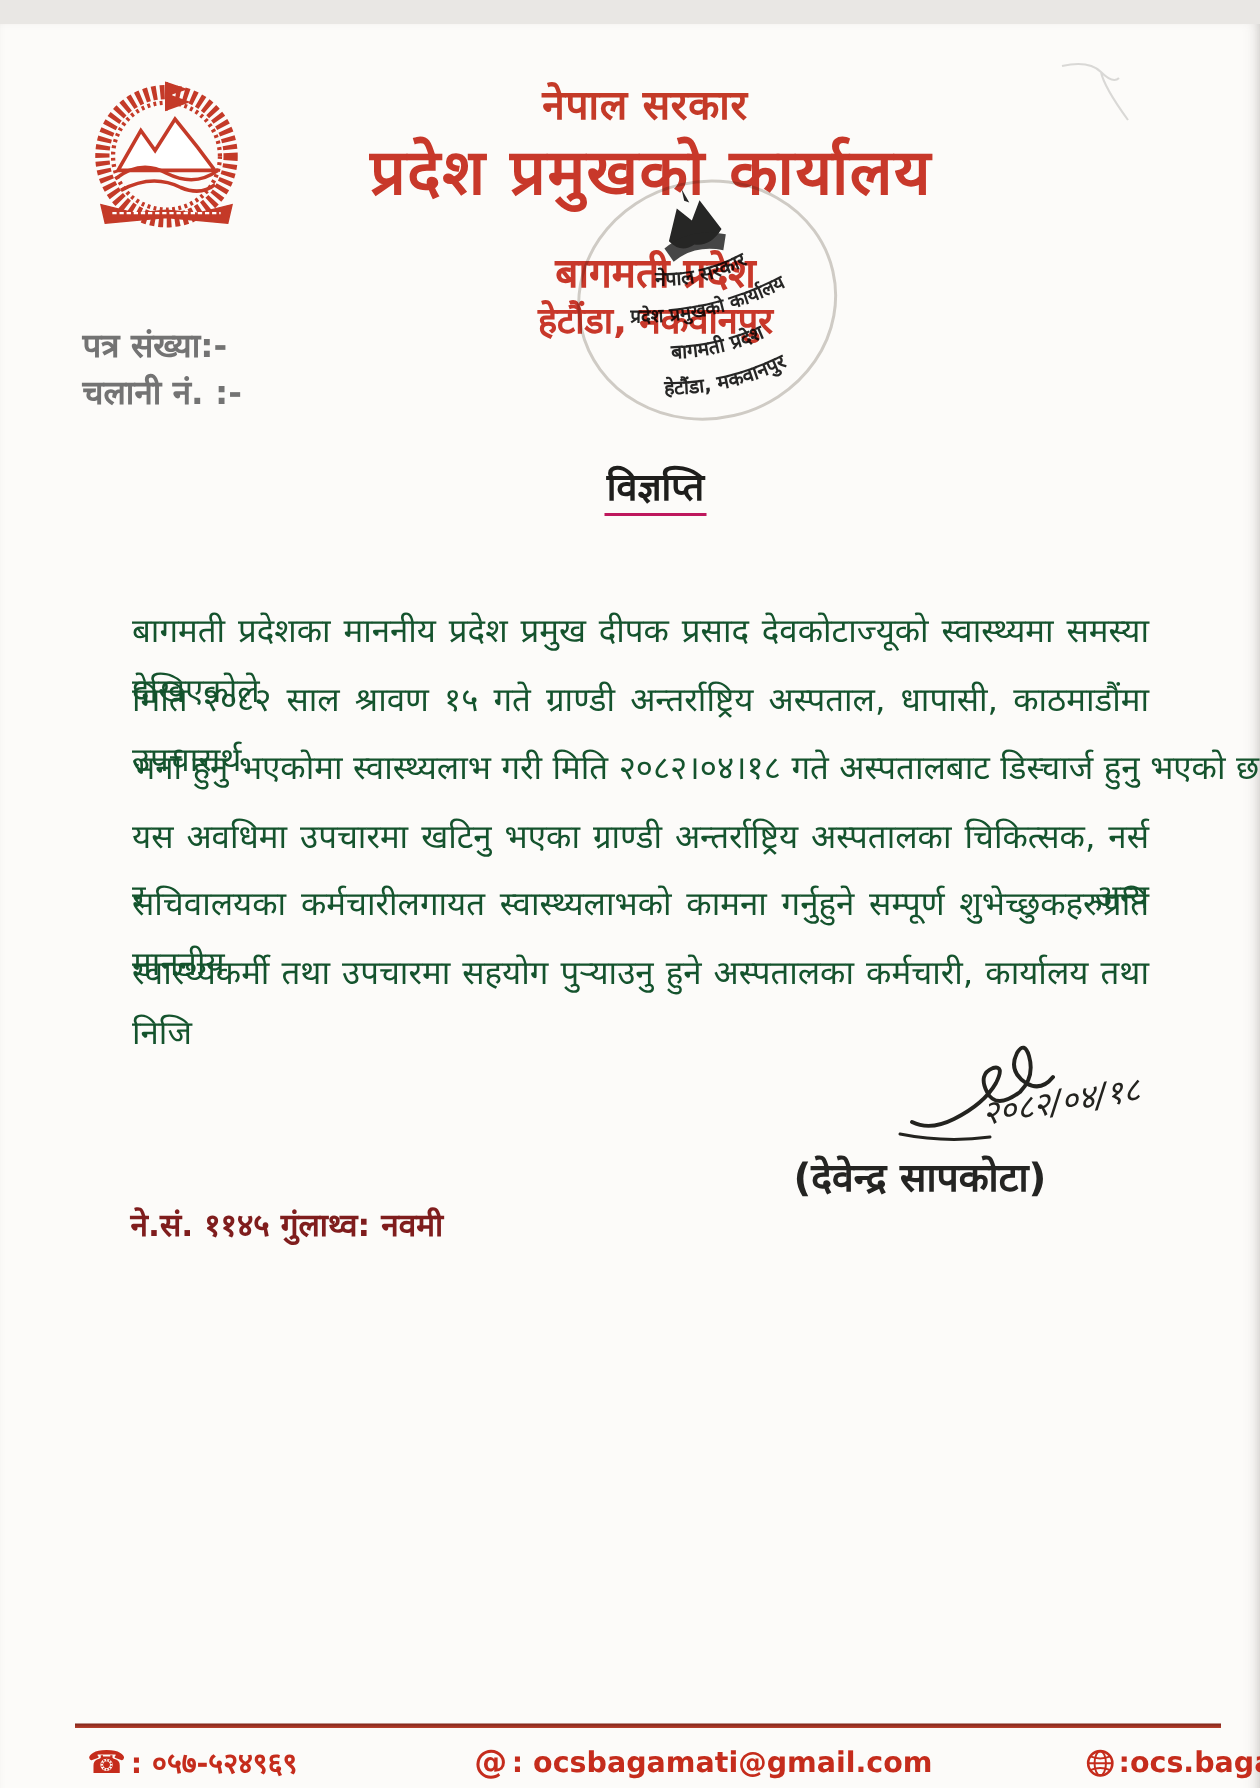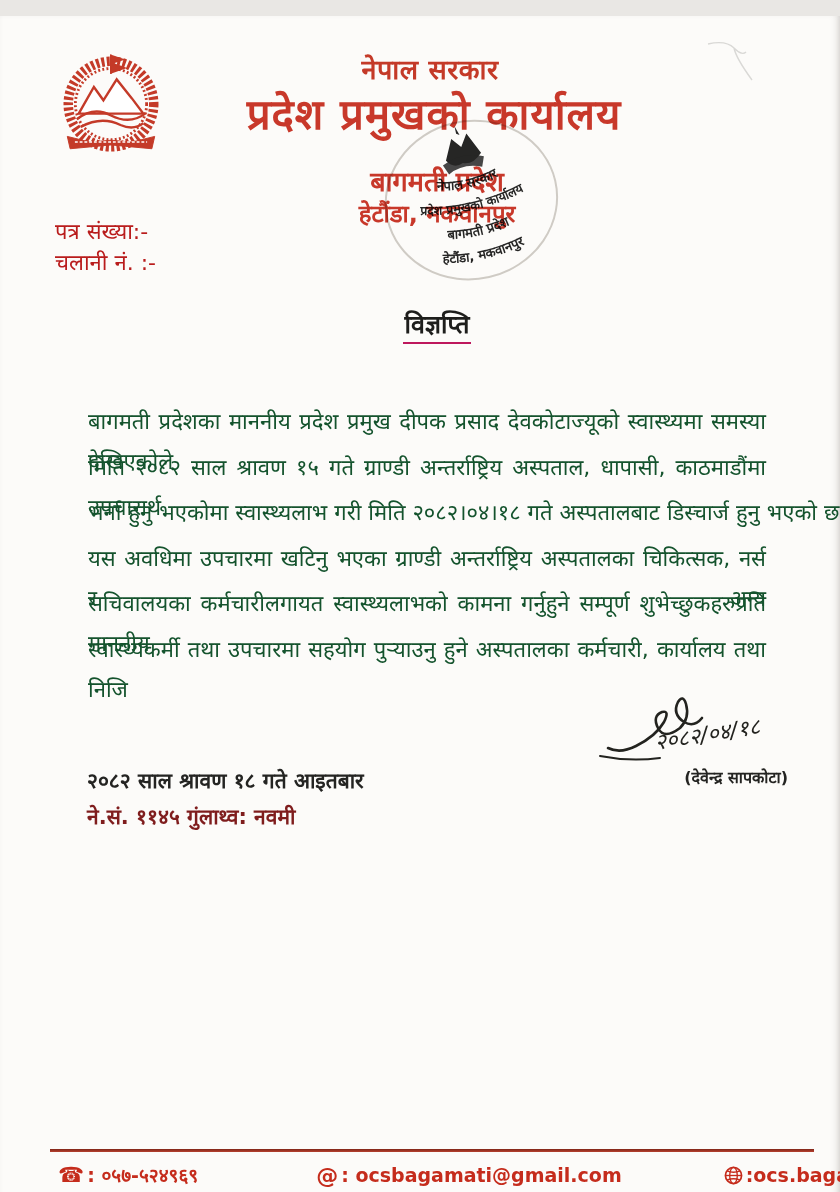--- a/index.html
+++ b/index.html
@@ -26,21 +26,21 @@
     font-size:42px;font-weight:bold;color:#c8382a;letter-spacing:1px;
   }
   .hdr-province{
     position:absolute;left:0;top:146px;width:874px;text-align:center;
     font-size:27px;font-weight:bold;color:#c8382a;
   }
   .hdr-location{
     position:absolute;left:0;top:180px;width:874px;text-align:center;
     font-size:24px;font-weight:bold;color:#c8382a;
   }
-  .refs{position:absolute;left:55px;top:200px;font-size:22px;font-weight:normal;color:#b91c1c;line-height:31px;}
+  .refs{position:absolute;left:55px;top:200px;font-size:22px;font-weight:bold;color:#737373;line-height:31px;}
   
   .stamp{
     position:absolute;left:382px;top:104px;width:180px;height:165px;
     transform:rotate(-13deg);
     mix-blend-mode:multiply;opacity:.93;
   }
   
   .title{
     position:absolute;left:0;top:290px;width:874px;text-align:center;
     font-size:25px;font-weight:bold;color:#1e1e1c;
@@ -48,21 +48,21 @@
   .title span{border-bottom:2px solid #be185d;padding:0 2px 3px;}
   
   .body-block{
     position:absolute;left:88px;top:386px;width:678px;
     font-size:22px;color:#14532d;
   }
   .bline{height:45.5px;line-height:40px;white-space:nowrap;}
   .bline.j{white-space:normal;text-align:justify;text-align-last:justify;}
   
   .sig-art{position:absolute;left:590px;top:672px;width:200px;height:90px;}
-  .sig-name{position:absolute;left:568px;top:750px;width:220px;text-align:right;font-size:16px;font-weight:bold;color:#242422;}
+  .sig-name{position:absolute;left:529px;top:750px;width:220px;text-align:left;font-size:26px;font-weight:bold;color:#242422;}
   .sig-post{position:absolute;left:560px;top:786px;width:220px;text-align:center;font-size:22px;font-weight:bold;color:#242422;}
   .date1{position:absolute;left:87px;top:750px;font-size:21px;font-weight:bold;color:#242422;}
   .date2{position:absolute;left:87px;top:786px;font-size:21px;font-weight:bold;color:#7f1d1d;}
   
   .foot-rule{position:absolute;left:50px;top:1133px;width:764px;height:3px;
     background:linear-gradient(#7e2418,#b8412f);}
   .footer{position:absolute;left:50px;top:1142px;width:764px;height:34px;
     display:flex;align-items:center;color:#c52c1c;font-weight:bold;font-size:19px;}
   .f-item{display:flex;align-items:center;gap:3px;white-space:nowrap;}
   .f-phone{margin-left:8px;}
@@ -145,21 +145,20 @@
     <div class="bline j">स्वास्थ्यकर्मी तथा उपचारमा सहयोग पुऱ्याउनु हुने अस्पतालका कर्मचारी, कार्यालय तथा निजि</div>
   </div>
 
   <svg class="sig-art" viewBox="0 0 200 90">
     <path d="M18,60 Q30,66 46,58 Q66,48 74,34 Q80,22 72,24 Q62,28 68,40 Q74,52 90,40 Q100,30 96,16 Q93,6 88,14 Q82,26 94,34 Q104,40 112,30" fill="none" stroke="#23231f" stroke-width="2.6" stroke-linecap="round"></path>
     <path d="M10,68 Q40,74 70,70" fill="none" stroke="#23231f" stroke-width="2" stroke-linecap="round"></path>
     <text x="66" y="62" transform="rotate(-9 66 62)" font-size="22" font-style="italic" fill="#23231f" font-family="DejaVu Sans, sans-serif">२०८२/०४/१८</text>
   </svg>
   <div class="sig-name">(देवेन्द्र सापकोटा)</div>
 
-  <div class="date1">२०८२ साल श्रावण १८ गते आइतबार</div>
   <div class="date2">ने.सं. ११४५ गुंलाथ्व: नवमी</div>
 
   <div class="foot-rule"></div>
   <div class="footer">
     <span class="f-item f-phone">
       <span class="f-icon">☎</span>
       <span>: ०५७-५२४९६९</span>
     </span>
     <span class="f-item f-email">
       <span class="at-icon">@</span>

